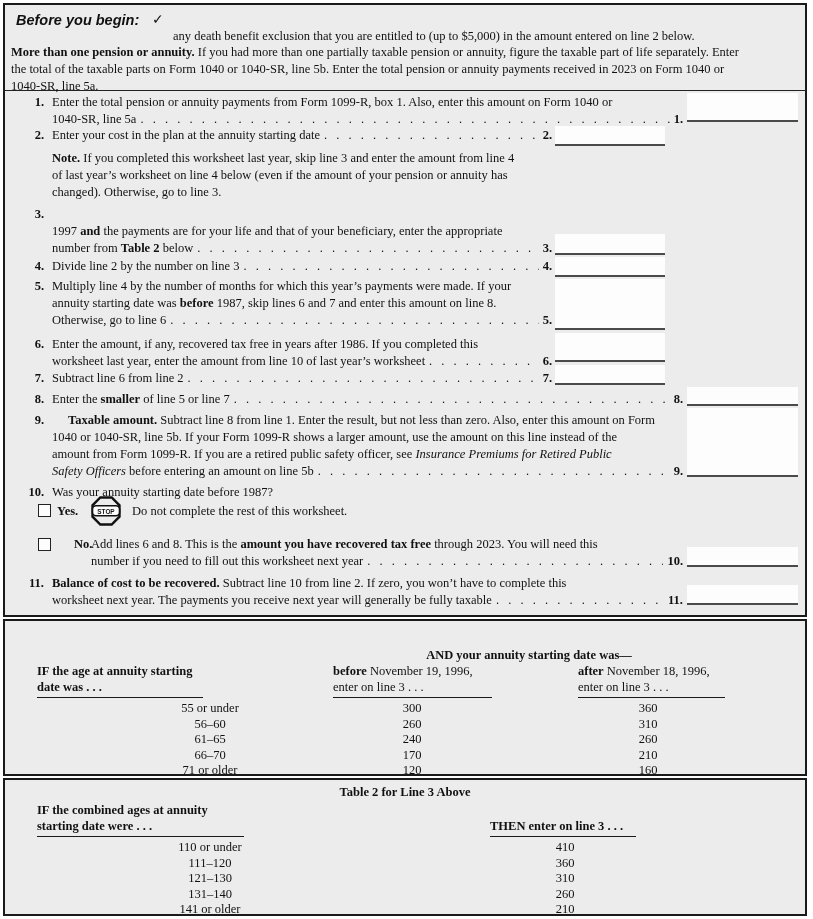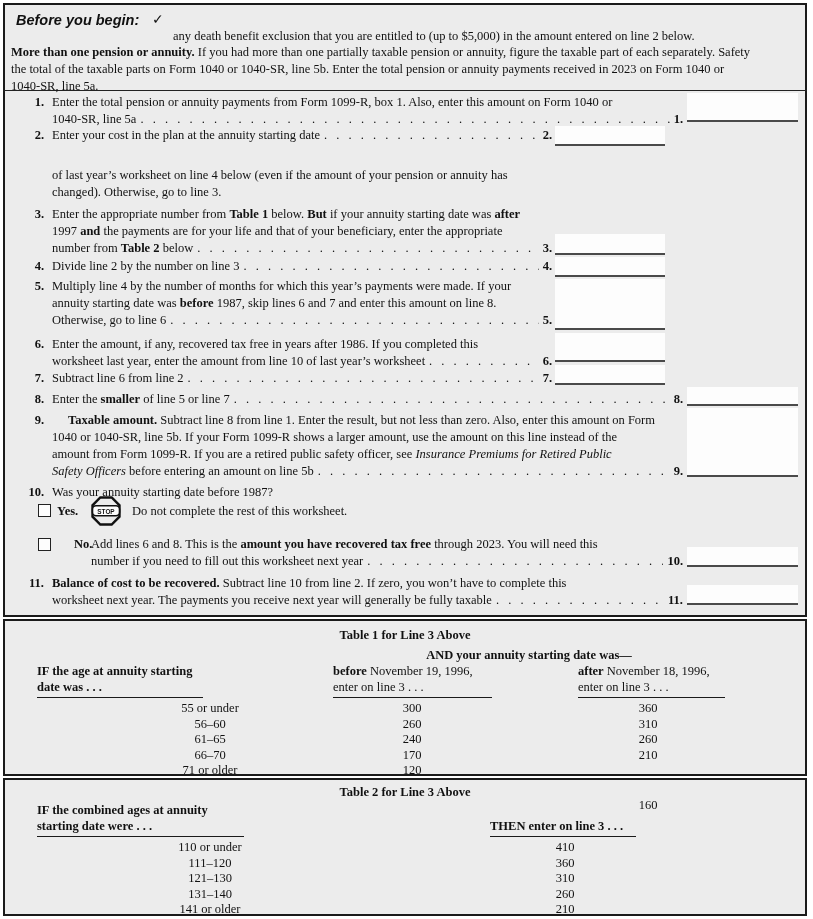--- a/index.html
+++ b/index.html
@@ -42,43 +42,43 @@
   <div class="box" style="left:555px;top:333px;width:110px;height:29px;"></div>
   <div class="box" style="left:555px;top:365px;width:110px;height:20px;"></div>
   <div class="box" style="left:687px;top:387px;width:111px;height:19px;"></div>
   <div class="box" style="left:687px;top:408px;width:111px;height:69px;"></div>
   <div class="box" style="left:687px;top:547px;width:111px;height:20px;"></div>
   <div class="box" style="left:687px;top:585px;width:111px;height:20px;"></div>
 
   <div class="byb" style="left:16px;top:13px;">Before you begin:</div>
   <div class="row" style="left:152px;top:12px;font-size:14px;">✓</div>
   <div class="row" style="left:173px;top:29px;"><span>any death benefit exclusion that you are entitled to (up to $5,000) in the amount entered on line 2 below.</span></div>
-  <div class="row" style="left:11px;top:45px;"><span class="st-b">More than one pension or annuity.</span><span> If you had more than one partially taxable pension or annuity, figure the taxable part of each separately. Safety</span></div>
+  <div class="row" style="left:11px;top:45px;"><span class="st-b">More than one pension or annuity.</span><span> If you had more than one partially taxable pension or annuity, figure the taxable part of life separately. Enter</span></div>
   <div class="row" style="left:11px;top:62px;"><span>the total of the taxable parts on Form 1040 or 1040-SR, line 5b. Enter the total pension or annuity payments received in 2023 on Form 1040 or</span></div>
   <div class="row" style="left:11px;top:79px;"><span>1040-SR, line 5a.</span></div>
 
   <div class="num" style="left:20px;top:95px;">1.</div>
   <div class="row" style="left:52px;top:95px;"><span>Enter the total pension or annuity payments from Form 1099-R, box 1. Also, enter this amount on Form 1040 or</span></div>
   <div class="row flexrow" style="left:52px;top:112px;width:631px;">
     <span><span>1040-SR, line 5a</span></span>
     <span class="dots">. . . . . . . . . . . . . . . . . . . . . . . . . . . . . . . . . . . . . . . . . . . . . . . . . . . . . . . . . . . .</span>
     <span class="lbl">1.</span>
   </div>
 
   <div class="num" style="left:20px;top:128px;">2.</div>
   <div class="row flexrow" style="left:52px;top:128px;width:500px;justify-content:center;">
     <span><span>Enter your cost in the plan at the annuity starting date</span></span>
     <span class="dots">. . . . . . . . . . . . . . . . . . . . . . . . . . . . . . . . . . . . . . . . . . . . . . . . . . . . . . . . . . . .</span>
     <span class="lbl">2.</span>
   </div>
+  <div class="row" style="left:52px;top:151px;"><span class="st-b">Note.</span><span> If you completed this worksheet last year, skip line 3 and enter the amount from line 4</span></div>
   <div class="row" style="left:52px;top:168px;"><span>of last year’s worksheet on line 4 below (even if the amount of your pension or annuity has</span></div>
   <div class="row" style="left:52px;top:185px;"><span>changed). Otherwise, go to line 3.</span></div>
 
   <div class="num" style="left:20px;top:207px;">3.</div>
-  <div class="row" style="left:52px;top:207px;"><span>Enter the appropriate number from </span><span class="st-b">Table 1</span><span> below. </span><span class="st-b">But</span><span> if your annuity starting date was </span><span class="st-b">after</span></div>
   <div class="row" style="left:52px;top:224px;"><span>1997 </span><span class="st-b">and</span><span> the payments are for your life and that of your beneficiary, enter the appropriate</span></div>
   <div class="row flexrow" style="left:52px;top:241px;width:500px;">
     <span><span>number from </span><span class="st-b">Table 2</span><span> below</span></span>
     <span class="dots">. . . . . . . . . . . . . . . . . . . . . . . . . . . . . . . . . . . . . . . . . . . . . . . . . . . . . . . . . . . .</span>
     <span class="lbl">3.</span>
   </div>
 
   <div class="num" style="left:20px;top:259px;">4.</div>
   <div class="row flexrow" style="left:52px;top:259px;width:500px;">
     <span><span>Divide line 2 by the number on line 3</span></span>
@@ -149,21 +149,20 @@
   </div>
 
   <div class="num" style="left:20px;top:576px;">11.</div>
   <div class="row" style="left:52px;top:576px;"><span class="st-b">Balance of cost to be recovered.</span><span> Subtract line 10 from line 2. If zero, you won’t have to complete this</span></div>
   <div class="row flexrow" style="left:52px;top:593px;width:631px;">
     <span><span>worksheet next year. The payments you receive next year will generally be fully taxable</span></span>
     <span class="dots">. . . . . . . . . . . . . . . . . . . . . . . . . . . . . . . . . . . . . . . . . . . . . . . . . . . . . . . . . . . .</span>
     <span class="lbl">11.</span>
   </div>
 
-  <div class="ctr" style="left:3px;top:628px;width:804px;">Table 1 for Line 3 Above</div>
   <div class="ctr" style="left:333px;top:648px;width:392px;">AND your annuity starting date was—</div>
   <div class="row bold" style="left:37px;top:664px;">IF the age at annuity starting</div>
   <div class="row bold" style="left:37px;top:680px;">date was . . .</div>
   <div class="row" style="left:333px;top:664px;"><span class="st-b">before</span><span> November 19, 1996,</span></div>
   <div class="row" style="left:333px;top:680px;"><span>enter on line 3 . . .</span></div>
   <div class="row" style="left:578px;top:664px;"><span class="st-b">after</span><span> November 18, 1996,</span></div>
   <div class="row" style="left:578px;top:680px;"><span>enter on line 3 . . .</span></div>
   <div class="ul" style="left:37px;top:697px;width:166px;"></div>
   <div class="ul" style="left:333px;top:697px;width:159px;"></div>
   <div class="ul" style="left:578px;top:697px;width:147px;"></div>
@@ -184,21 +183,21 @@
     <div class="cell" style="left:570px;top:732px;width:156px;">260</div>
   </div>
   <div>
     <div class="cell" style="left:120px;top:748px;width:180px;">66–70</div>
     <div class="cell" style="left:332px;top:748px;width:160px;">170</div>
     <div class="cell" style="left:570px;top:748px;width:156px;">210</div>
   </div>
   <div>
     <div class="cell" style="left:120px;top:763px;width:180px;">71 or older</div>
     <div class="cell" style="left:332px;top:763px;width:160px;">120</div>
-    <div class="cell" style="left:570px;top:798px;width:156px;">160</div>
+    <div class="cell" style="left:570px;top:763px;width:156px;">160</div>
   </div>
 
   <div class="ctr" style="left:3px;top:785px;width:804px;">Table 2 for Line 3 Above</div>
   <div class="row bold" style="left:37px;top:803px;">IF the combined ages at annuity</div>
   <div class="row bold" style="left:37px;top:819px;">starting date were . . .</div>
   <div class="row bold" style="left:490px;top:819px;">THEN enter on line 3 . . .</div>
   <div class="ul" style="left:37px;top:836px;width:207px;"></div>
   <div class="ul" style="left:490px;top:836px;width:146px;"></div>
 
   <div>

